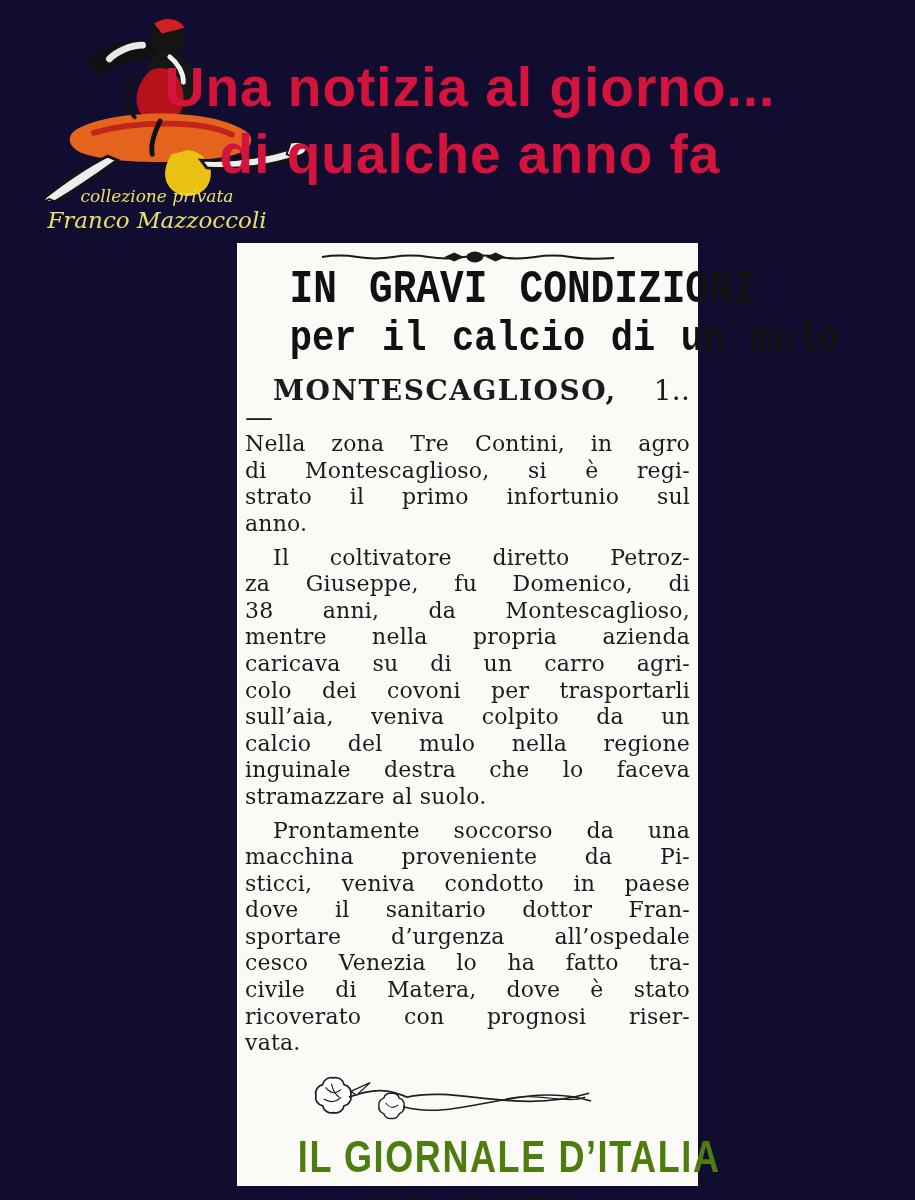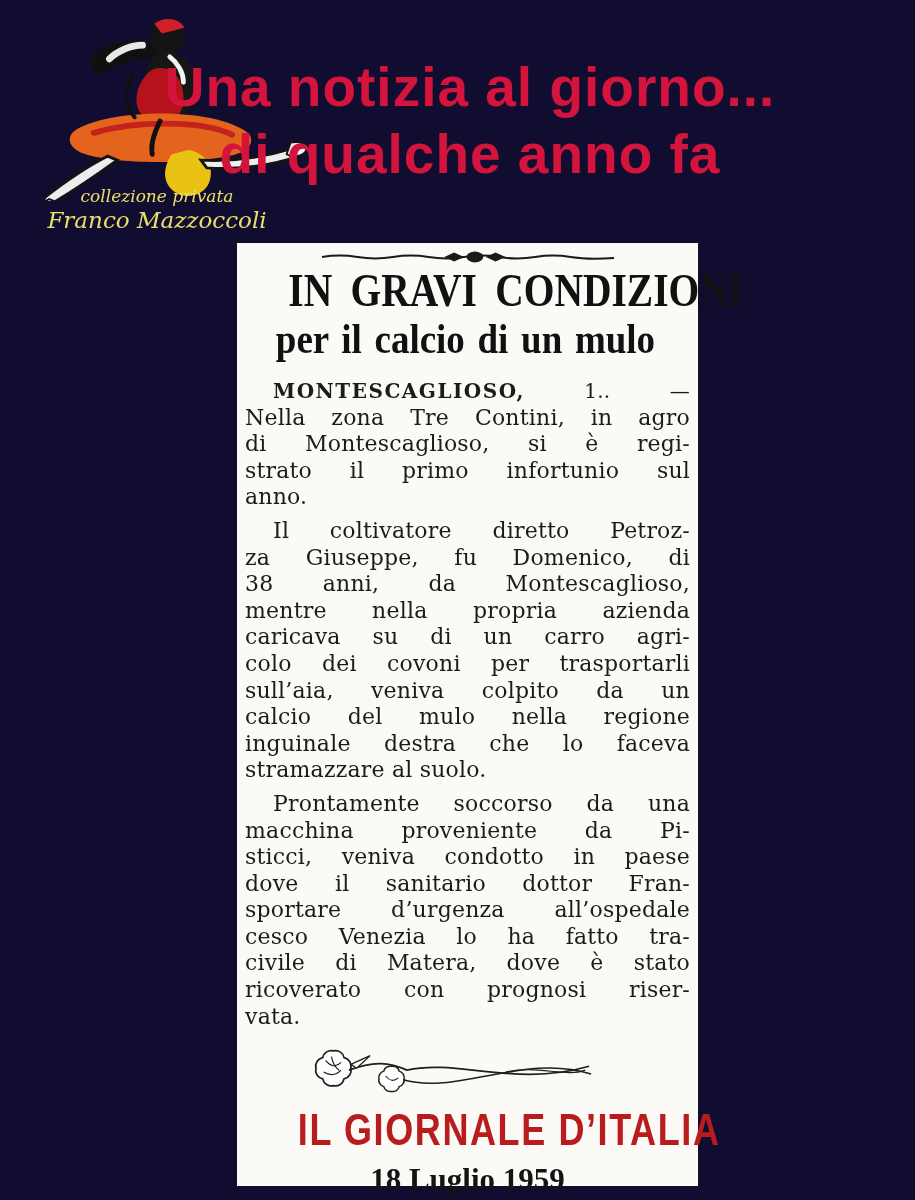--- a/index.html
+++ b/index.html
@@ -40,36 +40,36 @@
   
   .clipping {
     position:absolute; left:237px; top:243px;
     width:461px; height:943px;
     background:#fbfaf7;
     color:#1b1b1b;
     padding:4px 8px 0 8px;
   }
   .rule-ornament { display:block; margin:2px auto 0 auto; width:296px; height:16px; }
 
-  .headline { white-space:nowrap; font-family:Liberation Serif, serif; font-weight:bold; color:#111; }
+  .headline { white-space:nowrap; font-family:Liberation Mono, monospace; font-weight:bold; color:#111; }
   .headline .hl1 { display:inline-block; transform:scaleX(.84); transform-origin:center; font-size:47px; line-height:50px; word-spacing:10px; }
   .headline .hl2 { display:inline-block; transform:scaleX(.86); transform-origin:center; font-size:43px; line-height:47px; word-spacing:4px; }
 
   .body-col { margin-top:16px; font-family:"DejaVu Serif", serif; font-size:22px; line-height:26.6px; letter-spacing:.2px; }
   .tline { text-align:justify; text-align-last:justify; }
   .tline-end { text-align-last:left; }
   .tline-first { text-indent:28px; }
   .para { margin-top:7px; }
-  .dateline { font-size:20px; }
+  .dateline { font-size:28px; }
   .dateline .dl-city { font-weight:bold; letter-spacing:1.5px; }
 
   .flower-ornament { display:block; margin:14px 0 0 38px; width:310px; height:62px; }
 
   .masthead { margin-top:0px; text-align:center; white-space:nowrap;
-    font-family:"Liberation Sans", sans-serif; font-weight:bold; color:#b91c1c; }
+    font-family:"Liberation Sans", sans-serif; font-weight:bold; color:#4d7c0f; }
   .masthead span { display:inline-block; transform:scaleX(.8); transform-origin:center;
     font-size:45px; line-height:48px; letter-spacing:2px; }
   .issue-date { margin-top:8px; text-align:center; font-family:"Liberation Serif", serif;
     font-weight:bold; font-size:31px; color:#131313; }
 </style>
 </head>
 <body>
 
 <div class="page">
 

